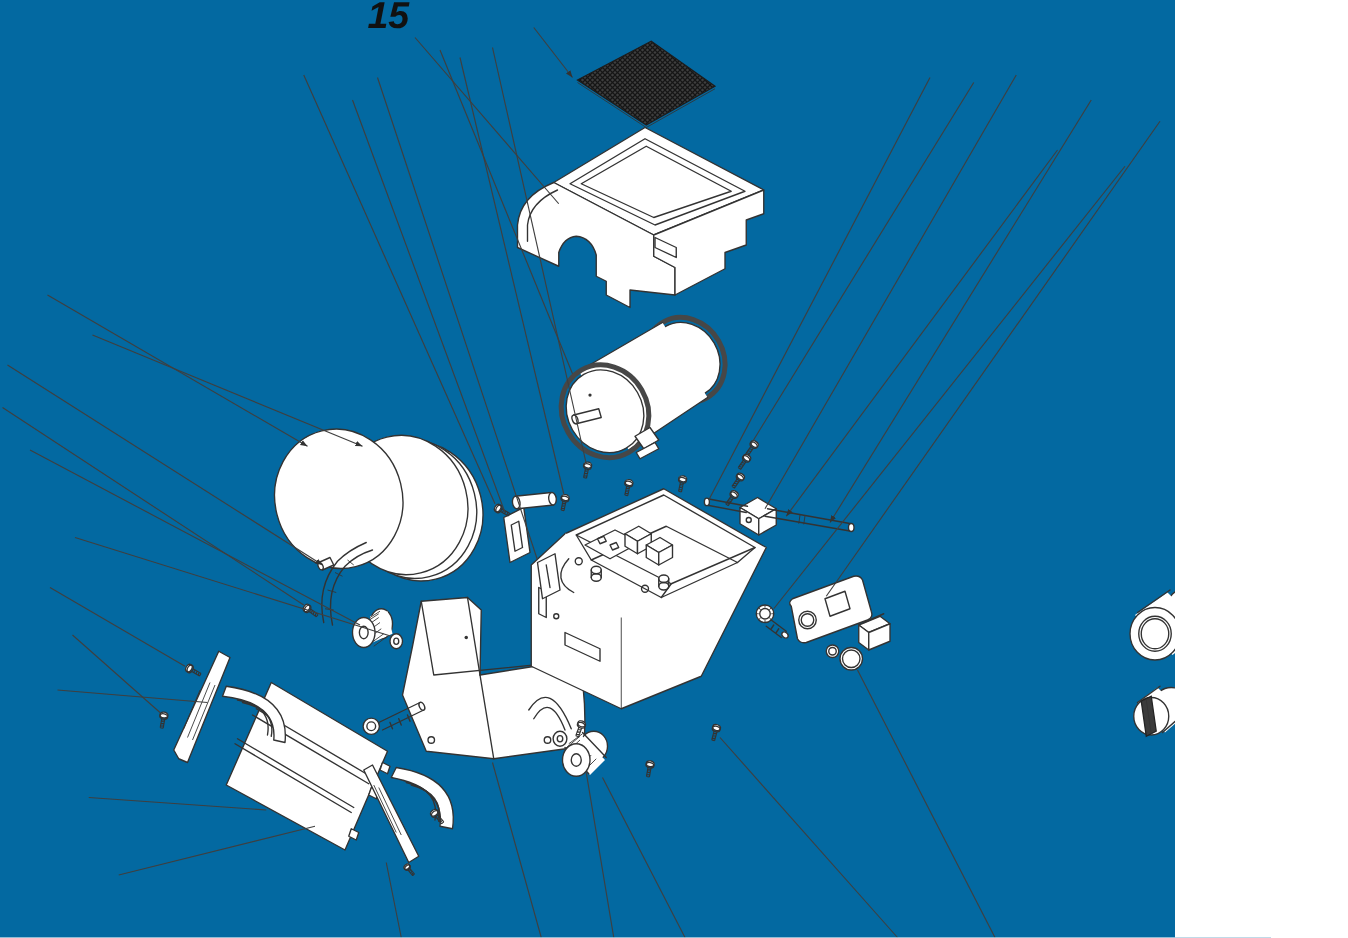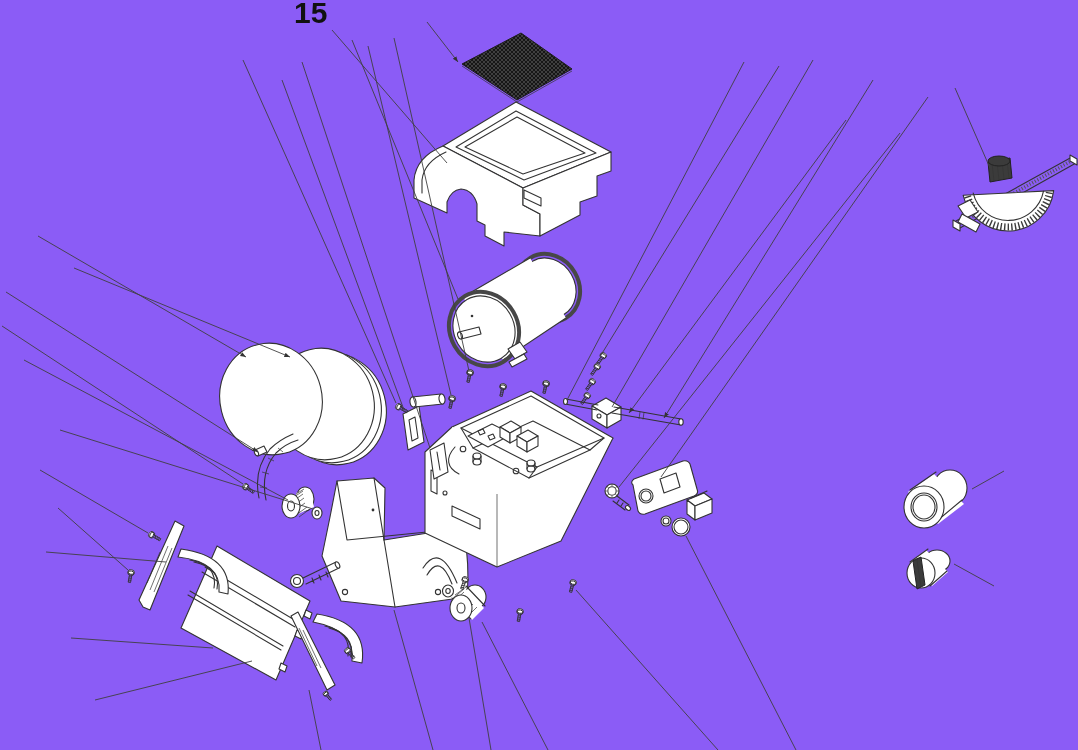--- a/index.html
+++ b/index.html
@@ -1,17 +1,17 @@
 <!DOCTYPE html>
 <html><head>
 <meta charset="utf-8">
 <style>
   html,body{margin:0;padding:0;background:#ffffff;}
-  .stage{position:relative;width:1078px;height:750px;background:#8b5cf6;overflow:hidden;
-         font-family:"Liberation Sans", sans-serif;}
+  .stage{position:relative;width:940px;height:750px;background:#0369a1;overflow:hidden;
+         font-family:"Liberation Sans", sans-serif;font-style:italic;}
   .part-label{position:absolute;left:294px;top:-4px;font-size:30px;font-weight:bold;
               color:#111;letter-spacing:0px;}
   svg{position:absolute;left:0;top:0;}
   svg *{vector-effect:non-scaling-stroke;}
   .o{stroke:#333;stroke-width:1.1;fill:none;stroke-linejoin:round;stroke-linecap:round;}
   .w{stroke:#333;stroke-width:1.1;fill:#ffffff;stroke-linejoin:round;}
   .wn{fill:#ffffff;stroke:none;}
   .d{stroke:#222;stroke-width:1;fill:#3b3b3b;}
   .ring{stroke:#474747;stroke-width:4;fill:none;}
   .ld{stroke:#3f3f3f;stroke-width:0.9;fill:none;}

